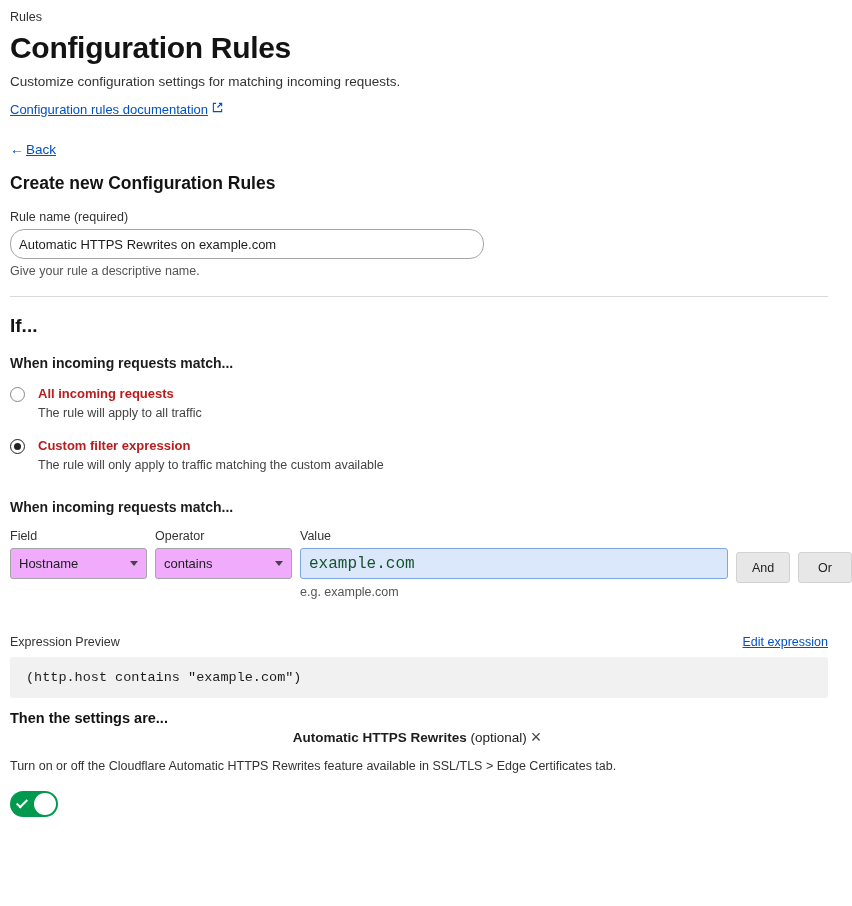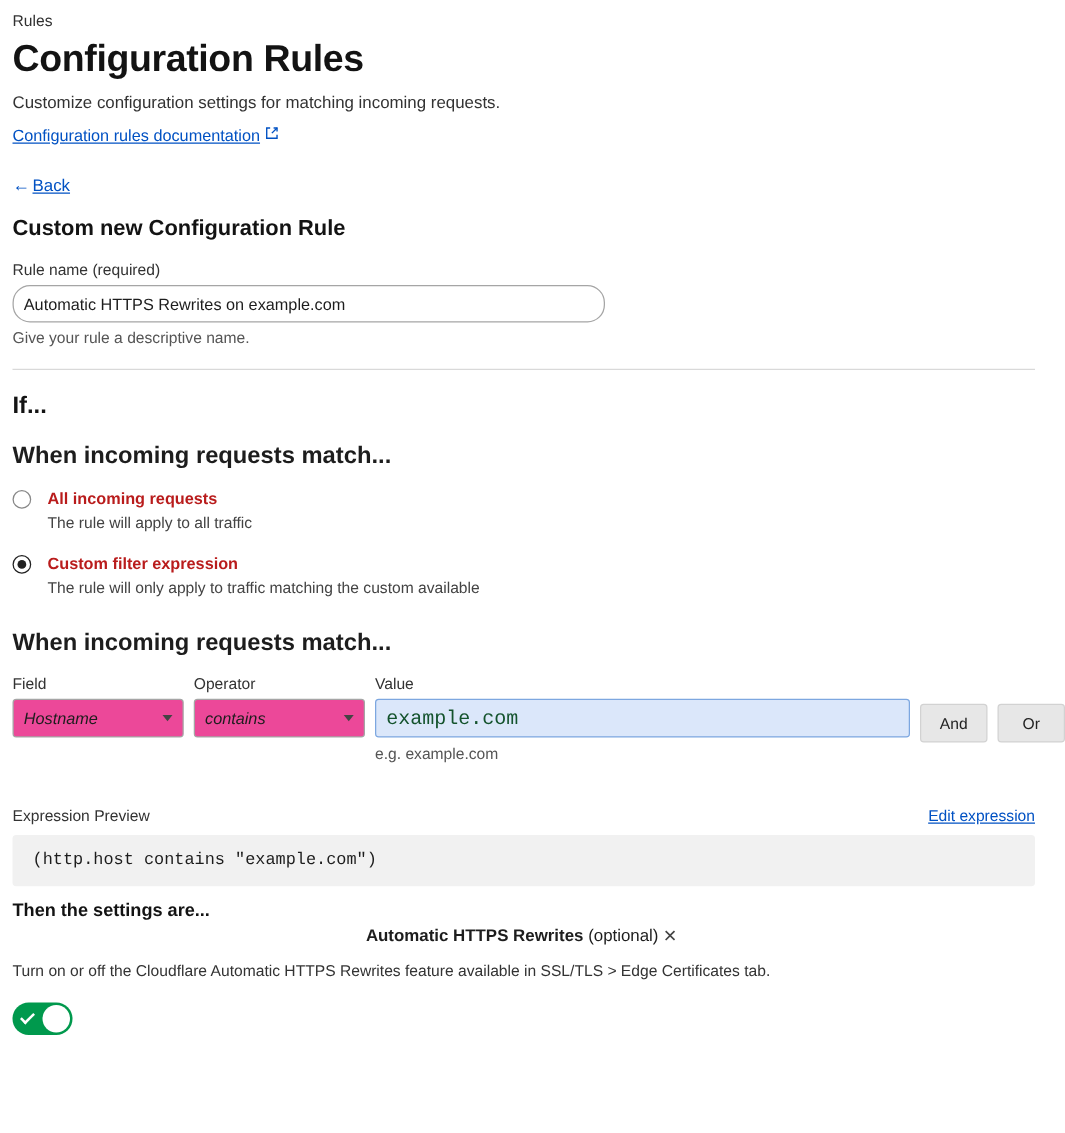--- a/index.html
+++ b/index.html
@@ -97,21 +97,21 @@
     border-top: 1px solid #d9d9d9;
     margin: 18px 0 0 0;
   }
   h2.if-title {
     font-size: 19px;
     font-weight: bold;
     margin: 18px 0 18px 0;
     color: #131313;
   }
   .match-label {
-    font-size: 19px;
+    font-size: 14px;
     font-weight: bold;
     color: #1d1d1d;
     margin-bottom: 14px;
   }
   .radio-row {
     display: flex;
     align-items: flex-start;
     gap: 13px;
     margin-bottom: 16px;
   }
@@ -158,28 +158,27 @@
     color: #333;
     margin-bottom: 5px;
   }
   .select-wrap { position: relative; }
   select.styled {
     appearance: none;
     -webkit-appearance: none;
     height: 31px;
     border: 1px solid #a5a5a5;
     border-radius: 3px;
-    background: #ec4899;
+    background: #f0abfc;
     font-size: 13px;
     font-family: "Liberation Sans", sans-serif;
     color: #1d1d1d;
     padding: 4px 24px 4px 8px;
     outline: none;
     cursor: pointer;
-    font-style: italic;
   }
   select.field-select { width: 137px; }
   select.op-select { width: 137px; }
   .caret {
     position: absolute;
     right: 9px;
     top: 13px;
     width: 0; height: 0;
     border-left: 4px solid transparent;
     border-right: 4px solid transparent;
@@ -315,21 +314,21 @@
           <path d="M7.5 1.5h3v3" fill="none" stroke="#0051c3" stroke-width="1.2"></path>
           <path d="M10.5 1.5L6 6" fill="none" stroke="#0051c3" stroke-width="1.2"></path>
         </svg></span>
   </div>
 
   <div class="back-row">
     <span class="back-arrow">←</span>
     <span class="back-link">Back</span>
   </div>
 
-  <h2 class="section-title">Custom new Configuration Rule</h2>
+  <h2 class="section-title">Create new Configuration Rules</h2>
 
   <div class="field-label">Rule name (required)</div>
   <input class="text-input" type="text" value="Automatic HTTPS Rewrites on example.com" style="">
   <div class="helper-text">Give your rule a descriptive name.</div>
 
   <hr class="divider">
 
   <h2 class="if-title">If...</h2>
 
   <div class="match-label">When incoming requests match...</div>

